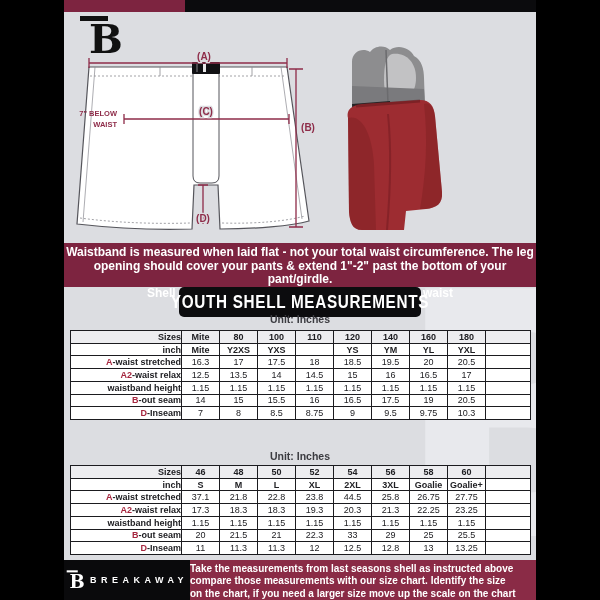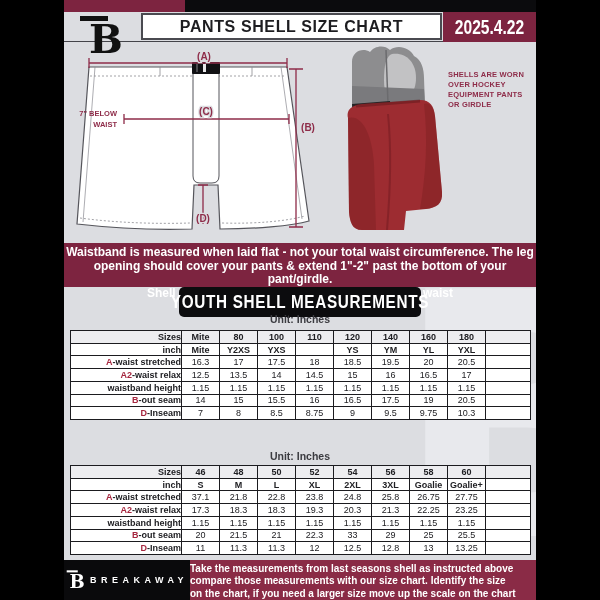--- a/index.html
+++ b/index.html
@@ -62,26 +62,20 @@
 
 <div class="stage">
   <div class="page">
 
     <div class="watermark">B</div>
 
     <div class="top-strip">
       <div class="maroon-seg"></div>
     </div>
 
-    <div class="header">
-      <div class="title-box">PANTS SHELL SIZE CHART</div>
-      <div class="date-box">
-        <span>2025.4.22</span>
-      </div>
-    </div>
 
     <svg class="logo" width="52" height="44" viewBox="0 0 52 44">
       <rect x="3" y="3" width="28" height="5" fill="#111"></rect>
       <text x="12" y="40" font-family="DejaVu Serif, serif" font-size="40" font-weight="bold" fill="#111">B</text>
     </svg>
 
     <svg class="shorts-svg" width="250" height="185" viewBox="0 0 250 185">
       <path d="M17,15 L215,15 L237,169 C220,174 182,177 148,177 L146,133 L122,133 L120,177 C86,178 40,176 5,172 Z" fill="#ffffff" stroke="#55555b" stroke-width="1.2"></path>
       <path d="M23,15 L11,170" stroke="#8a8a90" stroke-width="0.7" fill="none"></path>
       <path d="M209,15 L230,167" stroke="#8a8a90" stroke-width="0.7" fill="none"></path>
@@ -117,24 +111,20 @@
       <path d="M20,42 L92,45 L93,62 L20,64 Z" fill="#7a7a7d"></path>
       <path d="M54,6 L56,60" stroke="#6b6b6e" stroke-width="1.5" fill="none"></path>
       <path d="M20,60 L58,57 L60,70 L21,73 Z" fill="#242426"></path>
       <path d="M16,74 C14,64 22,61 30,60 L88,56 C98,56 102,62 103,72 L110,148 C111,160 104,164 94,165 L74,167 L72,186 L30,186 C20,186 18,178 17,168 Z" fill="#9d2c31"></path>
       <path d="M16,74 C30,70 40,90 42,120 L44,186 L30,186 C20,186 18,178 17,168 Z" fill="#801f24" opacity="0.5"></path>
       <path d="M103,72 L110,148 C111,160 104,164 94,165 L88,165 C94,130 96,95 92,60 C98,58 102,64 103,72 Z" fill="#7c1e22" opacity="0.45"></path>
       <path d="M56,70 C60,110 58,150 55,186" stroke="#731c20" stroke-width="2" fill="none" opacity="0.55"></path>
       <path d="M24,62 L88,57" stroke="#4e1215" stroke-width="3" fill="none" opacity="0.4"></path>
     </svg>
 
-    <div class="photo-caption">SHELLS ARE WORN
-OVER HOCKEY
-EQUIPMENT PANTS
-OR GIRDLE</div>
 
     <div class="notice">Waistband is measured when laid flat - not your total waist circumference. The leg
 opening should cover your pants &amp; extend 1"-2" past the bottom of your pant/girdle.
 Shell comes with an adjustable belt to cinch the waist</div>
 
     <div class="section-banner" id="youth-banner">
       <span>YOUTH SHELL MEASUREMENTS</span>
     </div>
     <div class="unit" id="youth-unit">Unit: Inches</div>
     <table class="meas" id="youth-table">
@@ -276,21 +266,21 @@
             <td>Goalie</td>
             <td>Goalie+</td>
             <td class="trail"></td>
           </tr>
           <tr>
             <td class="lbl"><span class="pfx">A</span>-waist stretched</td>
             <td>37.1</td>
             <td>21.8</td>
             <td>22.8</td>
             <td>23.8</td>
-            <td>24.8</td>
+            <td>44.5</td>
             <td>25.8</td>
             <td>26.75</td>
             <td>27.75</td>
             <td class="trail"></td>
           </tr>
           <tr>
             <td class="lbl"><span class="pfx">A2</span>-waist relax</td>
             <td>17.3</td>
             <td>18.3</td>
             <td>18.3</td>

